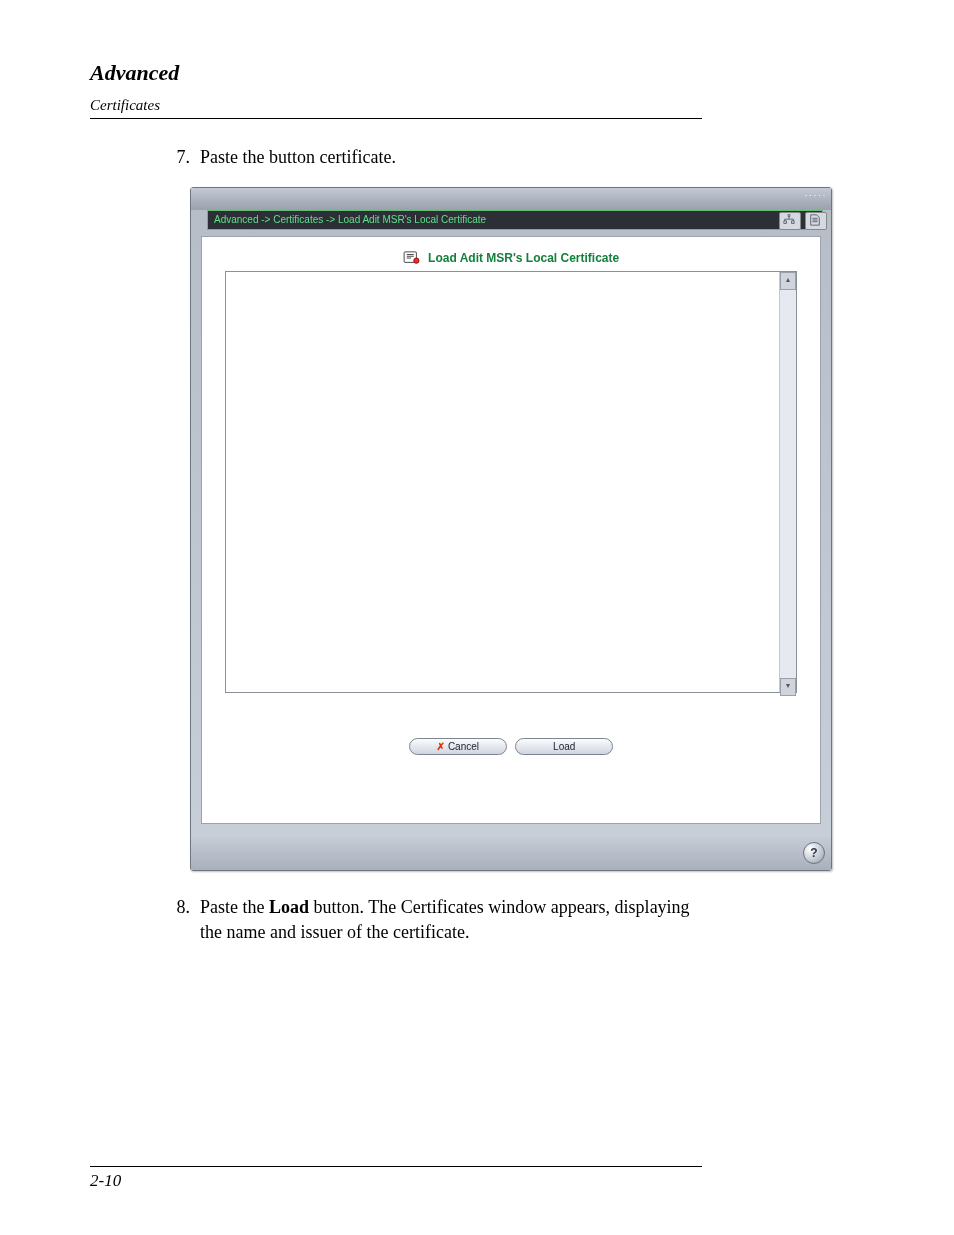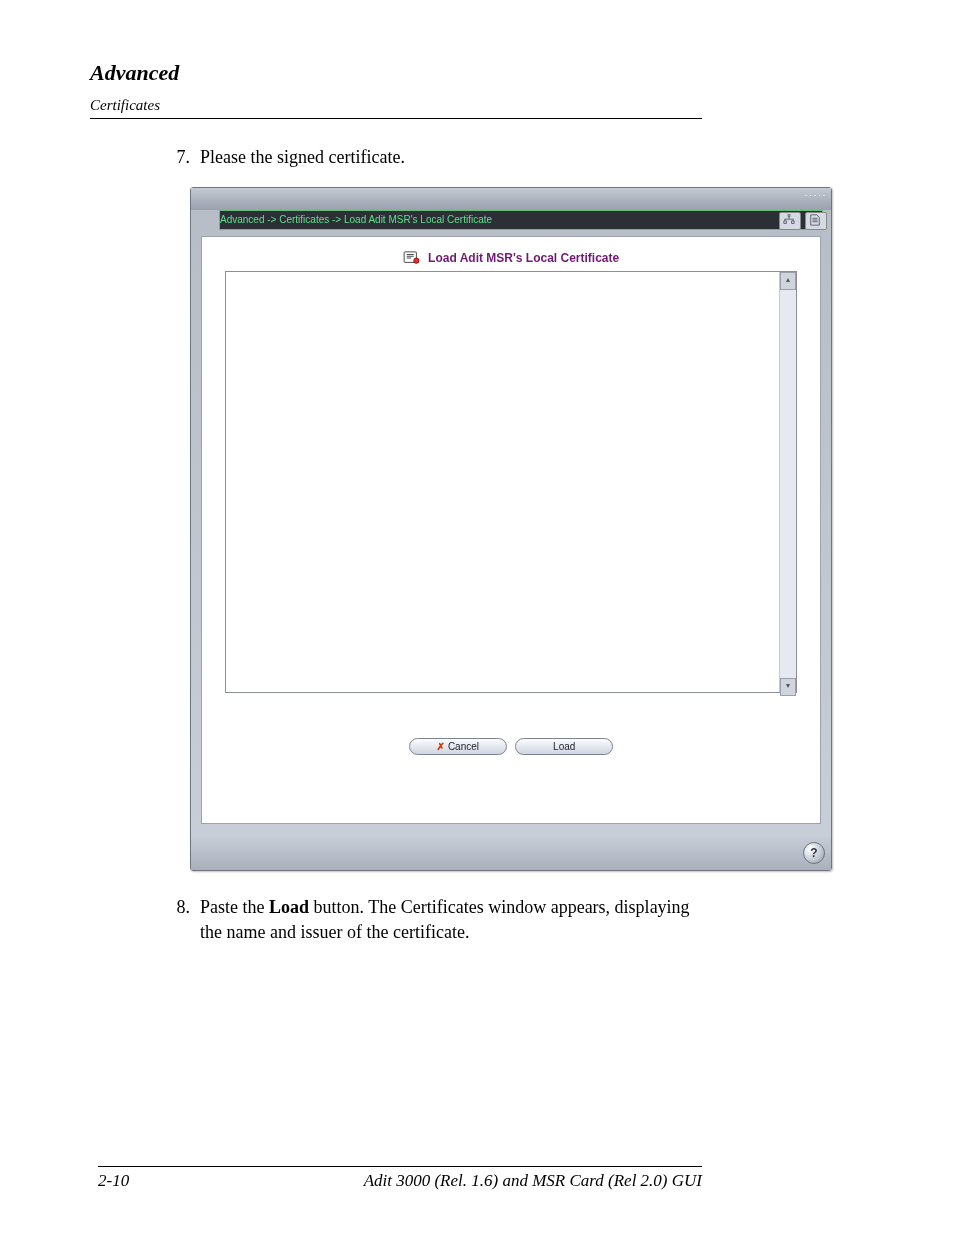--- a/index.html
+++ b/index.html
@@ -10,48 +10,48 @@
   .step{display:flex;margin-left:72px;margin-bottom:18px;font-size:18px;line-height:1.35}
   .step-num{width:28px;flex:none;text-align:right;margin-right:10px}
   .step-body{flex:1}
   .shot-wrap{margin-left:100px}
   .shot{width:640px;background:linear-gradient(#b7bdc6,#c9cfd8);border:1px solid #6f7680;border-radius:3px;position:relative;box-shadow:1px 1px 2px rgba(0,0,0,.25);font-family:Verdana,Tahoma,Arial,sans-serif}
   .shot-top{height:22px;background:linear-gradient(#c4c9d3,#9aa1ad);position:relative}
   .shot-top .dots{position:absolute;right:4px;top:2px;font-size:9px;color:#fff;letter-spacing:2px}
   .shot-ico{position:absolute;right:0;top:22px;width:56px;height:20px;display:flex;justify-content:flex-end}
   .shot-ico span{width:20px;height:16px;margin:2px 4px 0 0;border:1px solid #888;background:#d5dae2;border-radius:2px;position:relative}
   .shot-ico span svg{position:absolute;left:2px;top:1px;width:14px;height:12px;fill:#556}
-  .crumb{margin:0 8px 0 28px;height:18px;border:1px solid #6b7;background:#2c2f36;color:#5ee08a;font-size:10px;line-height:18px;padding:0 0;white-space:nowrap;overflow:hidden;text-overflow:ellipsis}
+  .crumb{margin:0 8px 0 16px;height:18px;border:1px solid #6b7;background:#2c2f36;color:#5ee08a;font-size:10px;line-height:18px;padding:0 6px;white-space:nowrap;overflow:hidden;text-overflow:ellipsis}
   .inner{margin:6px 10px 12px 10px;background:#fff;border:1px solid #9ca3af;padding:14px 10px 12px 10px;min-height:560px}
-  .ptitle{text-align:center;font-size:12px;font-weight:bold;color:#701a75}
+  .ptitle{text-align:center;font-size:12px;font-weight:bold;color:#15803d}
   .ptitle svg{width:18px;height:14px;vertical-align:-3px;margin-right:4px}
   .pinstr{text-align:center;font-size:10px;color:#2b2b2b;margin-top:12px}
   .ta-wrap{margin:6px auto 0 auto;width:570px;height:420px;border:1px solid #8a8f98;background:#fff;position:relative}
   .ta{width:100%;height:100%;border:none;resize:none;outline:none;font-family:monospace;font-size:11px;padding:4px;box-sizing:border-box}
   .sbar{position:absolute;top:0;right:0;width:16px;height:100%;background:#e6e9ef;border-left:1px solid #c3c7cf}
   .sarr{height:16px;background:#d0d4dc;border:1px solid #9aa0aa;margin:0;text-align:center;font-size:8px;line-height:14px;color:#555}
   .btnrow{text-align:center;margin-top:28px}
   .pill{display:inline-block;min-width:60px;padding:2px 18px;margin:17px 2px;border-radius:12px;font-size:10px;color:#223;background:linear-gradient(#fbfcfe,#cfd5df);border:1px solid #7d8491;cursor:pointer}
   .pill .x{color:#d30;font-weight:bold;margin-right:3px}
   .shot-bot{height:34px;background:linear-gradient(#c7cdd7,#a9b0bc);position:relative}
   .help{position:absolute;right:6px;bottom:6px;width:20px;height:20px;border-radius:50%;background:radial-gradient(circle at 30% 30%,#fff,#bfc7d1 60%,#8e96a1);border:1px solid #6d7580;text-align:center;font-size:12px;font-weight:bold;color:#334;line-height:20px;cursor:pointer}
-  .footer{position:absolute;left:98px;right:90px;bottom:44px}
+  .footer{position:absolute;left:90px;right:90px;bottom:44px}
   .ft-rule{border:none;border-top:1px solid #000;margin:0 0 4px 0}
   .ft-row{display:flex;justify-content:space-between;font-style:italic;font-size:17px}
 </style>
 </head>
 <body>
 <div class="page">
   <div class="hdr-title">Advanced</div>
   <div class="hdr-sub">Certificates</div>
   <hr class="hdr-rule">
 
   <div class="step">
     <div class="step-num">7.</div>
-    <div class="step-body">Please the signed certificate.</div>
+    <div class="step-body">Paste the button certificate.</div>
   </div>
 
   <div class="shot-wrap">
     <div class="shot">
       <div class="shot-top">
         <span class="dots">∙∙∙∙∙</span>
       </div>
       <div class="shot-ico">
         <span>
             <svg viewBox="0 0 16 14">
@@ -100,16 +100,15 @@
       <span>Paste the </span>
       <b>Load</b>
       <span> button.  The Certificates window appears, displaying the name and issuer of the certificate.</span>
     </div>
   </div>
 
   <div class="footer">
     <hr class="ft-rule">
     <div class="ft-row">
       <span>2-10</span>
-      <span>Adit 3000 (Rel. 1.6) and MSR Card (Rel 2.0) GUI</span>
     </div>
   </div>
 </div>
 
 </body></html>

